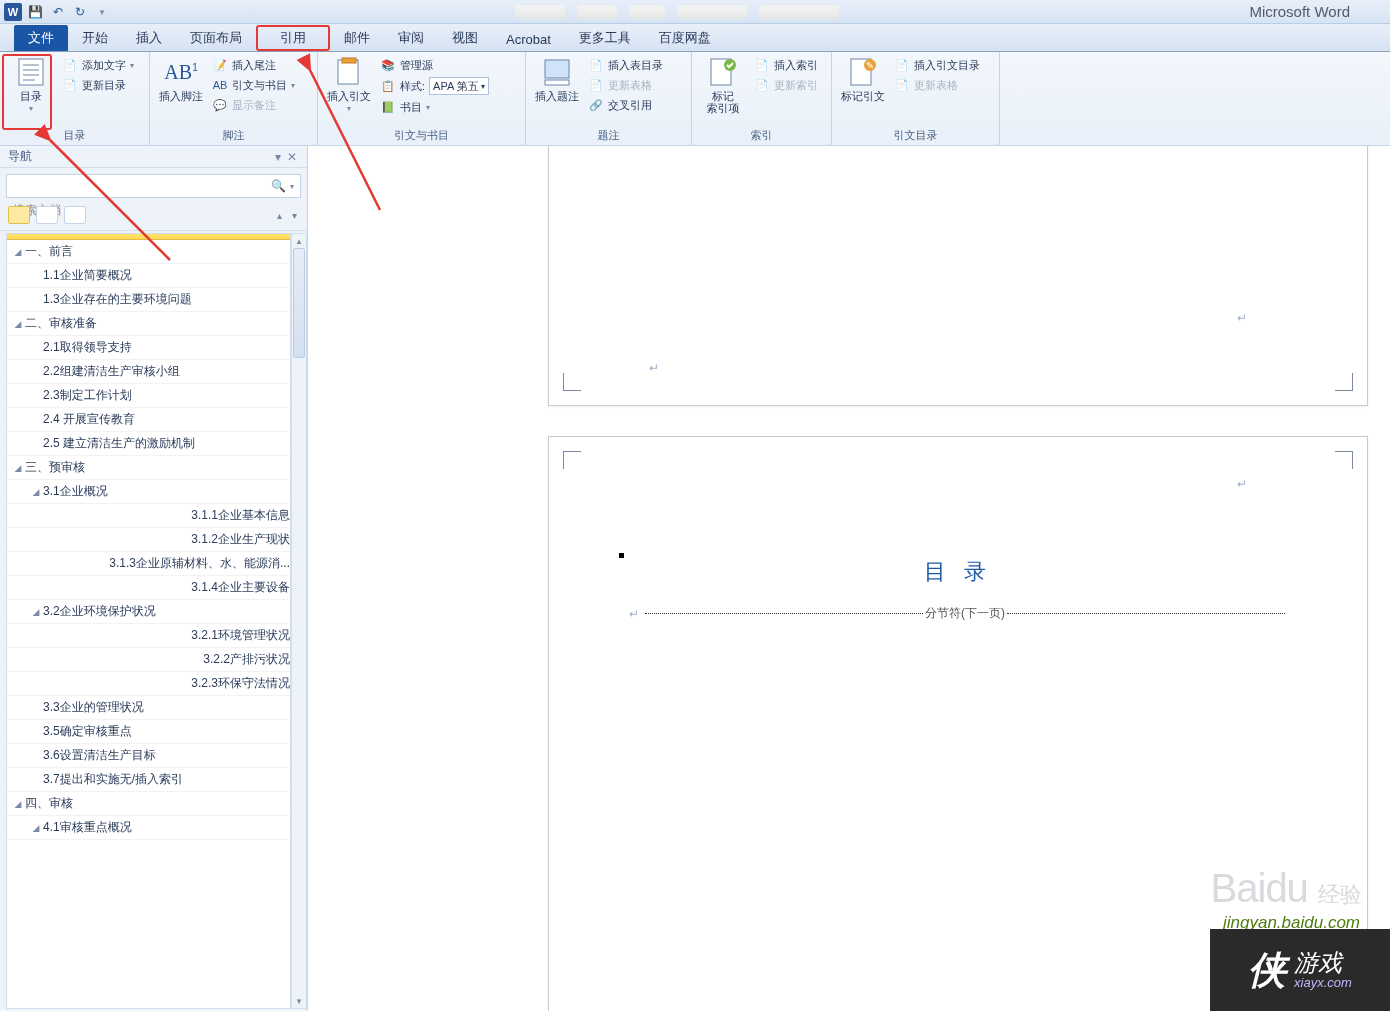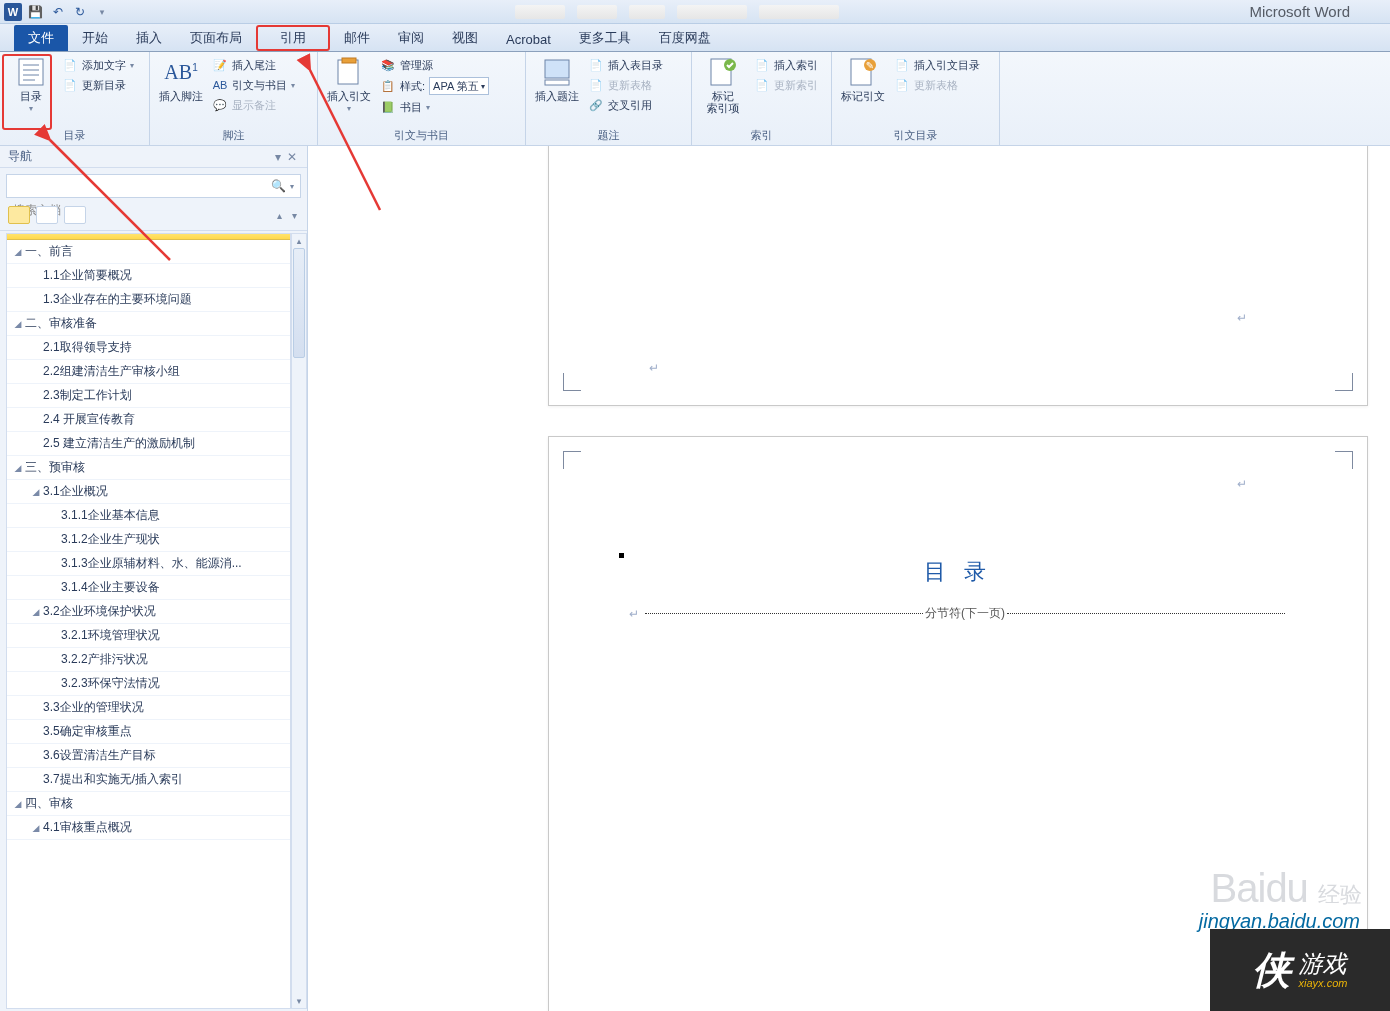--- a/index.html
+++ b/index.html
@@ -50,21 +50,21 @@
 .tree { flex:1; overflow:hidden; position:relative; }
 .treelist { position:absolute; inset:0 16px 0 0; overflow:hidden; background:#fff; border:1px solid #d2ddee; margin:2px 0 2px 6px; }
 .topcut { height:6px; background:linear-gradient(#ffe36e,#ffd94d); border-bottom:1px solid #e0c04d; }
 .scrolltrack { position:absolute; right:0; top:2px; bottom:2px; width:16px; background:#eef3fa; border:1px solid #d2ddee; }
 .scrollthumb { position:absolute; left:1px; right:1px; top:14px; height:110px; background:linear-gradient(#e6edf7,#d4dff0); border:1px solid #b9cde5; border-radius:2px; }
 .scrbtn { position:absolute; left:0; right:0; height:14px; background:#eef3fa; display:flex; align-items:center; justify-content:center; color:#7788a4; font-size:9px;}
 .node { display:flex; align-items:center; height:24px; border-bottom:1px solid #eef3fa; color:#2a3b5a; }
 .node .exp { width:14px; text-align:center; color:#7a8aa8; font-size:9px;}
 .node.lvl0 { padding-left:4px; }
 .node.lvl1 { padding-left:22px; }
-.node.lvl2 { padding-left:40px; }
+.node.lvl2 { padding-left:40px;justify-content:flex-end; }
 
 .docarea { flex:1; background:#fff; position:relative; overflow:hidden; }
 .page { position:absolute; left:240px; width:820px; background:#fff; border:1px solid #c9c9c9; box-shadow:0 1px 3px rgba(0,0,0,0.06); }
 .page.p1 { top:-80px; height:340px; }
 .page.p2 { top:290px; height:800px; }
 .corner { position:absolute; width:18px; height:18px; border-color:#7e8aa0; }
 .corner.tl { top:14px; left:14px; border-top:1px solid #7e8aa0; border-left:1px solid #7e8aa0;}
 .corner.tr { top:14px; right:14px; border-top:1px solid #7e8aa0; border-right:1px solid #7e8aa0;}
 .corner.bl { bottom:14px; left:14px; border-bottom:1px solid #7e8aa0; border-left:1px solid #7e8aa0;}
 .corner.br { bottom:14px; right:14px; border-bottom:1px solid #7e8aa0; border-right:1px solid #7e8aa0;}
@@ -72,24 +72,24 @@
 .doctitle { position:absolute; left:0; right:0; text-align:center; top:120px; color:#1f5aa8; font-size:22px; letter-spacing:6px; }
 .secbreak { position:absolute; left:80px; right:80px; top:168px; display:flex; align-items:center; color:#555; font-size:12px; }
 .secbreak .dots { flex:1; border-top:1px dotted #333; margin:0 2px; }
 .blackdot { position:absolute; left:70px; top:116px; width:5px; height:5px; background:#000;}
 
 .arrow { position:absolute; stroke:#e53935; stroke-width:2.5; fill:none; }
 .arrowhead { fill:#e53935; }
 
 .watermark { position:absolute; right:28px; bottom:100px; color:#d8dade; font-size:40px; font-weight:300; font-family:Arial; letter-spacing:-1px; }
 .watermark small{ font-size:22px; letter-spacing:0;}
-.wmsub { position:absolute; right:30px; bottom:78px; color:#0369a1; font-style:italic; font-size:20px; }
+.wmsub { position:absolute; right:30px; bottom:78px; color:#4d7c0f; font-style:italic; font-size:17px; }
 .gamebadge { position:absolute; right:0; bottom:0; width:180px; height:82px; background:#2a2a2a; color:#fff; display:flex; align-items:center; justify-content:center; gap:8px; font-style:italic; }
 .gamebadge .logo { font-size:38px; font-weight:bold; }
-.gamebadge .sub { font-size:11px; color:#eab308; }
+.gamebadge .sub { font-size:13px; color:#c4b5fd; }
 .gamebadge .col { display:flex; flex-direction:column; line-height:1.1;}
 .gamebadge .big{font-size:24px;}
 
 svg.icon { width:100%; height:100%; }
 </style>
 </head>
 <body>
 
 <div class="titlebar">
   <div class="qat">

